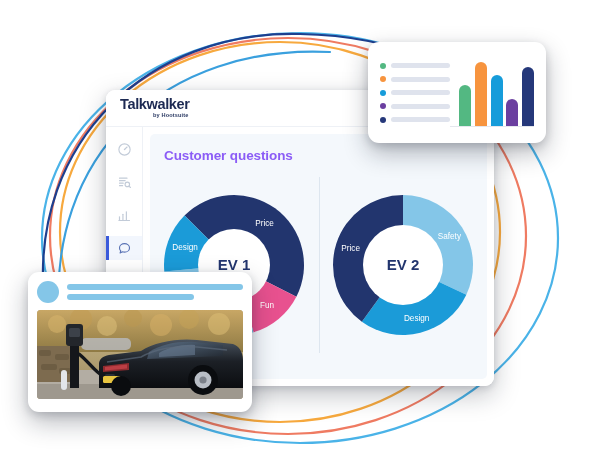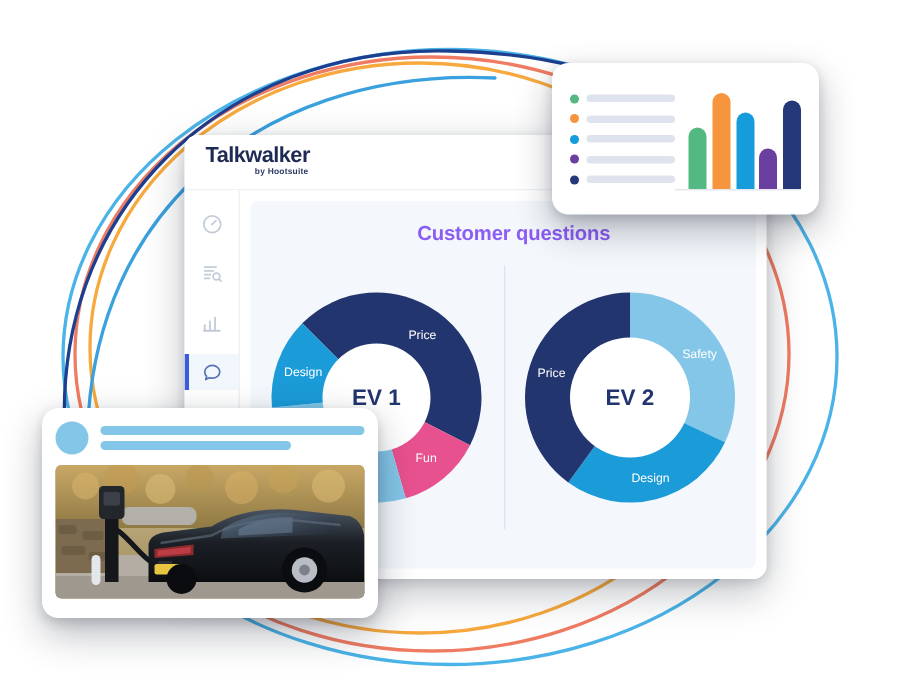--- a/index.html
+++ b/index.html
@@ -25,29 +25,28 @@
   #arcs {
     position: absolute;
     left: 0; top: 0;
     width: 608px; height: 466px;
     pointer-events: none;
   }
 
   
   #dashboard {
     position: absolute;
-    left: 123px;
+    left: 106px;
     top: 90px;
     width: 388px;
     height: 296px;
     background: #ffffff;
     border-radius: 9px;
     box-shadow: 0 9px 26px rgba(16,24,40,0.26), 0 2px 7px rgba(16,24,40,0.14);
     overflow: hidden;
-    text-align: center;
   }
   #dash-header {
     height: 36px;
     display: flex;
     align-items: center;
     padding-left: 14px;
     background: #ffffff;
     border-bottom: 1px solid #eef1f6;
   }
   .logo-wrap {

